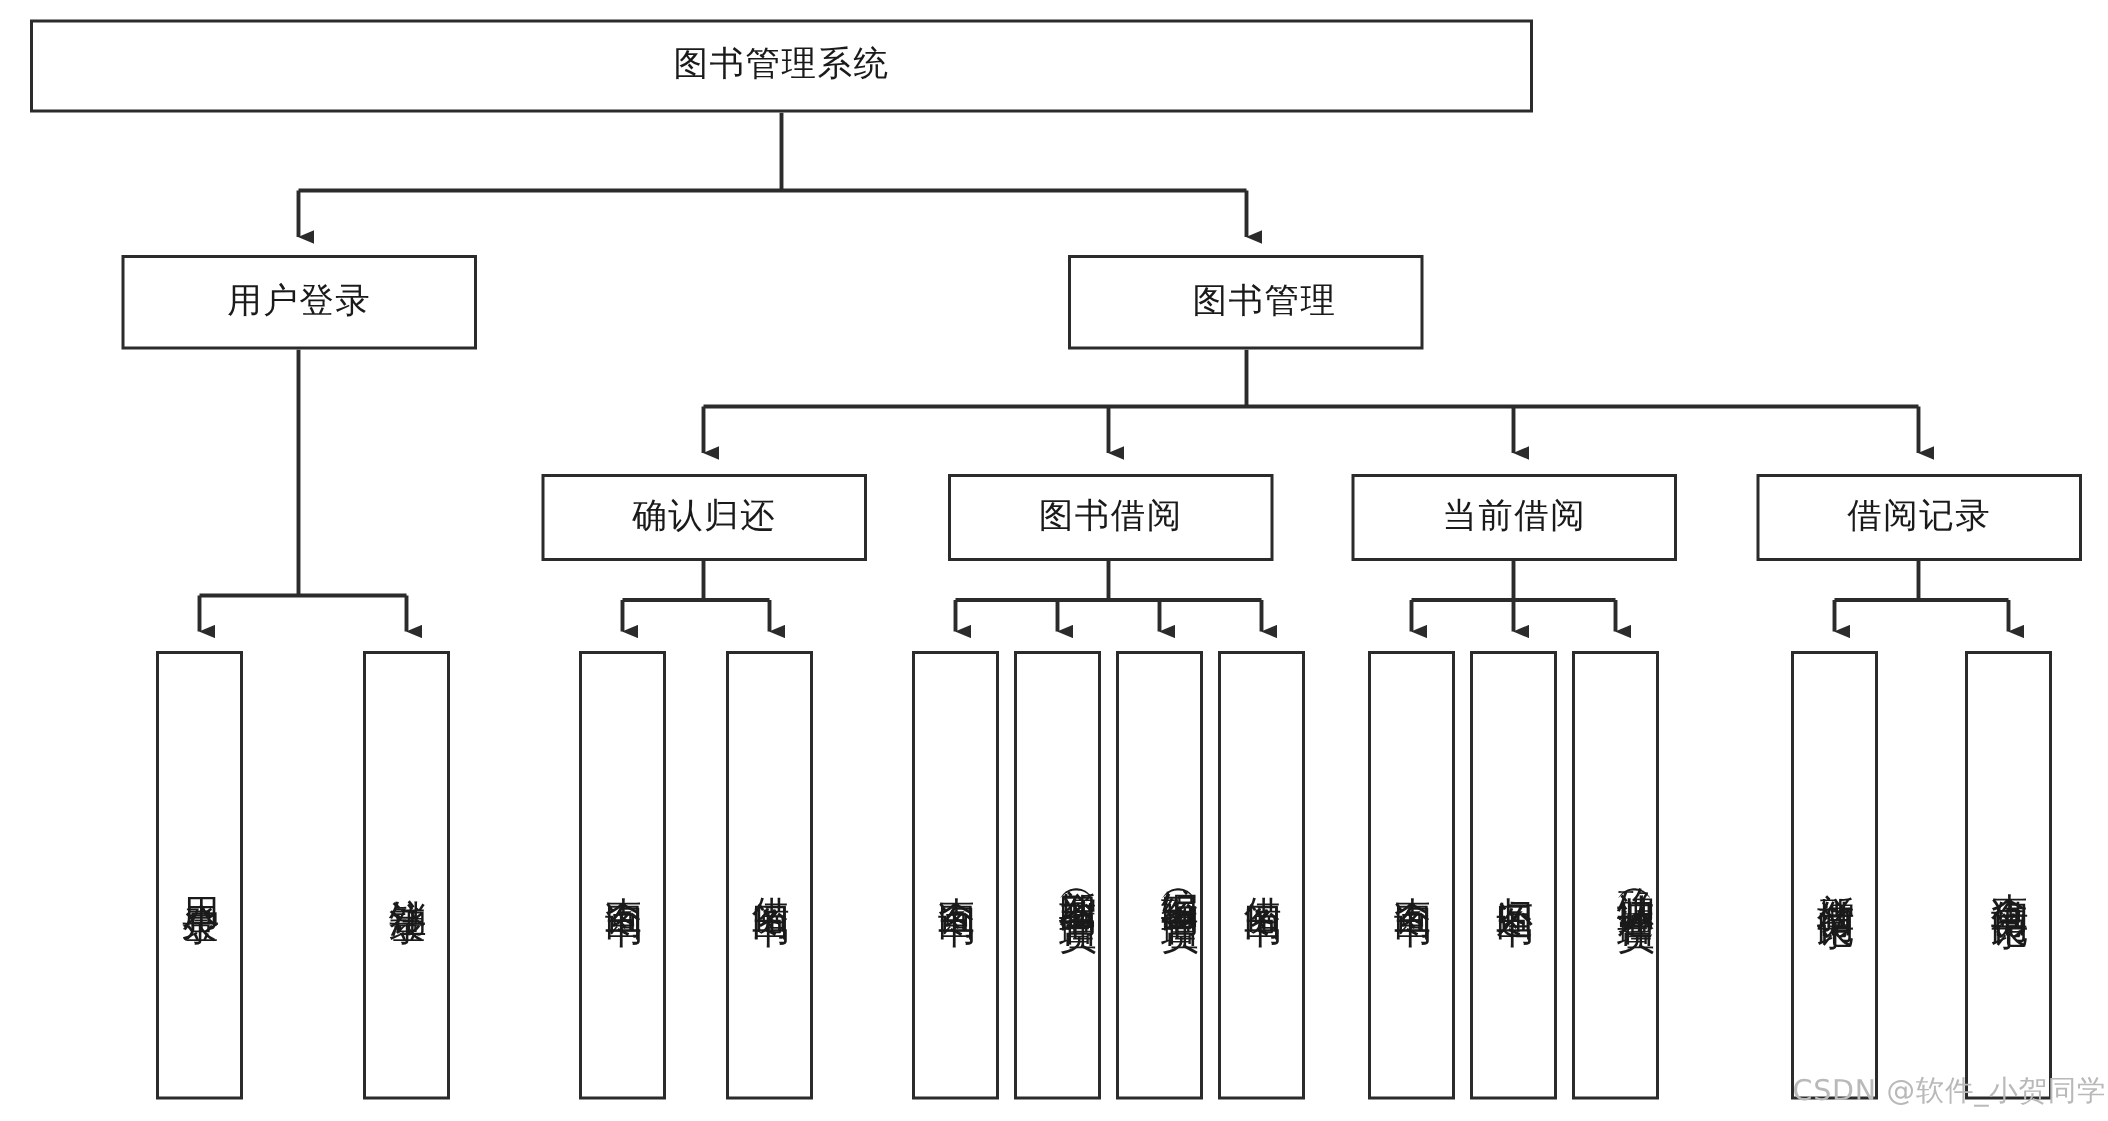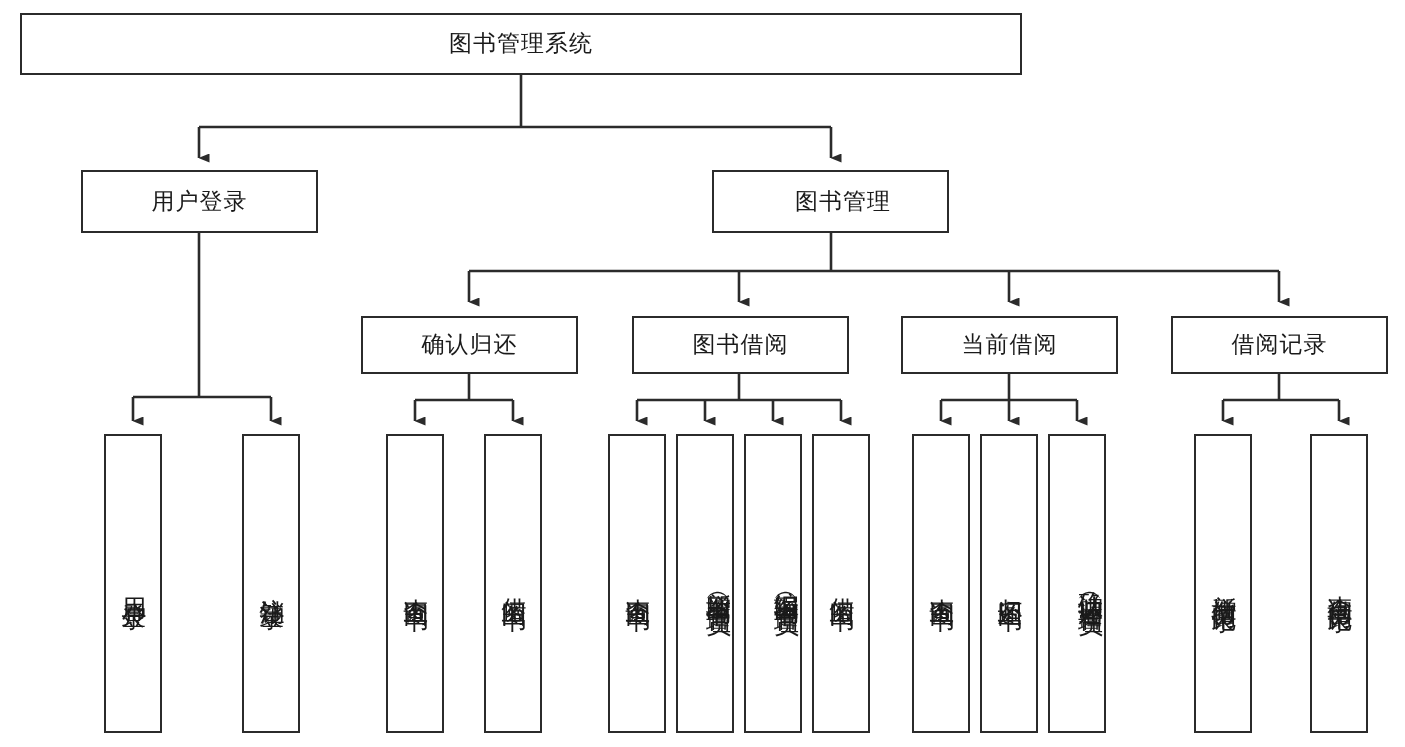--- a/index.html
+++ b/index.html
@@ -181,14 +181,15 @@
     <span>确认归还（管理员）</span>
   </div>
 
   <div class="node node-v center-v" style="left:1194px; top:434px; width:58px; height:299px;">
     <span>新增借阅记录</span>
   </div>
   <div class="node node-v center-v" style="left:1310px; top:434px; width:58px; height:299px;">
     <span>查询借阅记录</span>
   </div>
 
+  <div class="watermark" style="left:1195px; top:714px;">CSDN @软件_小贺同学</div>
 
 </div>
 
 </body></html>

